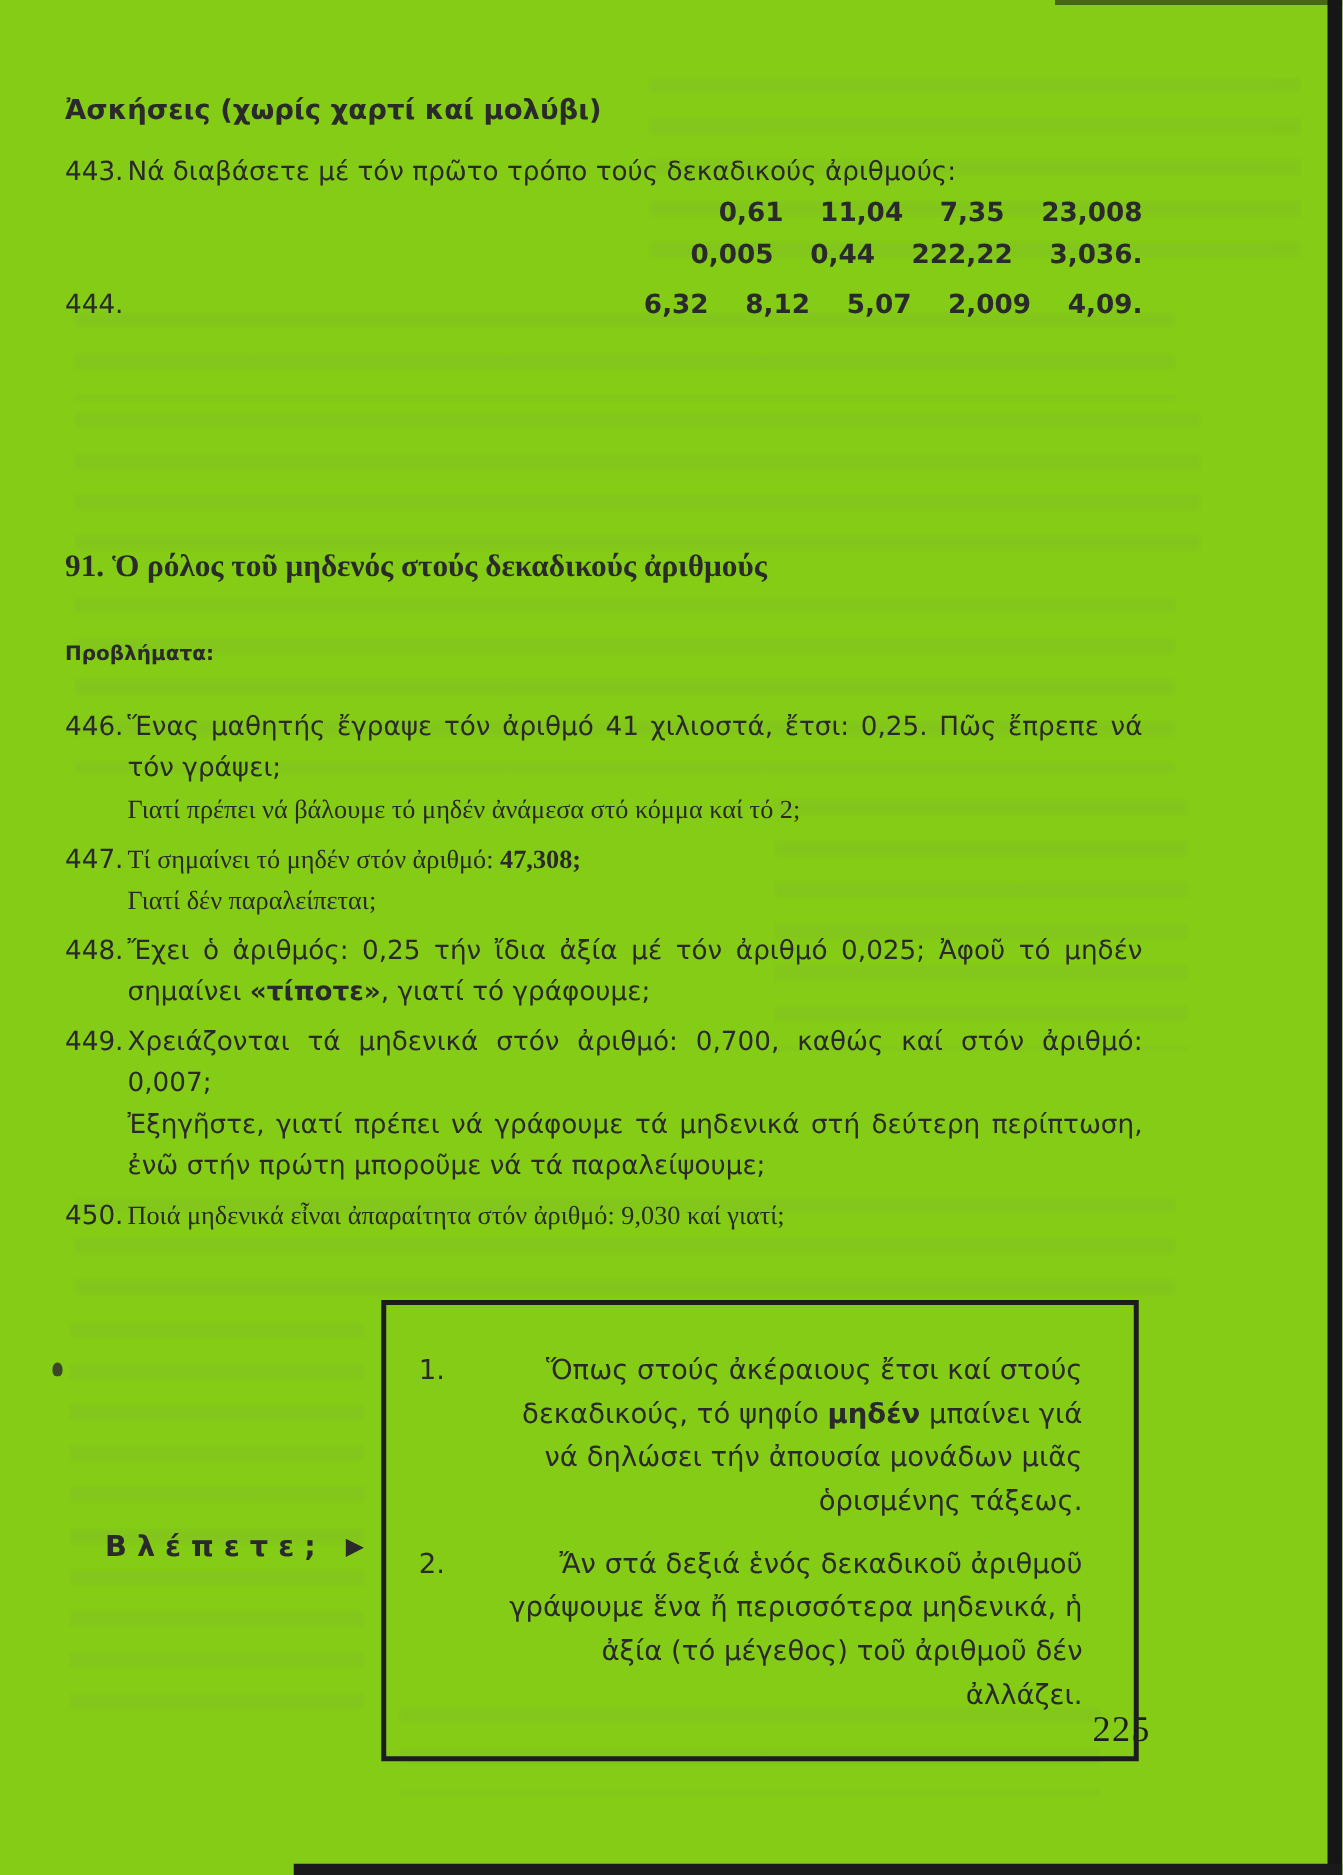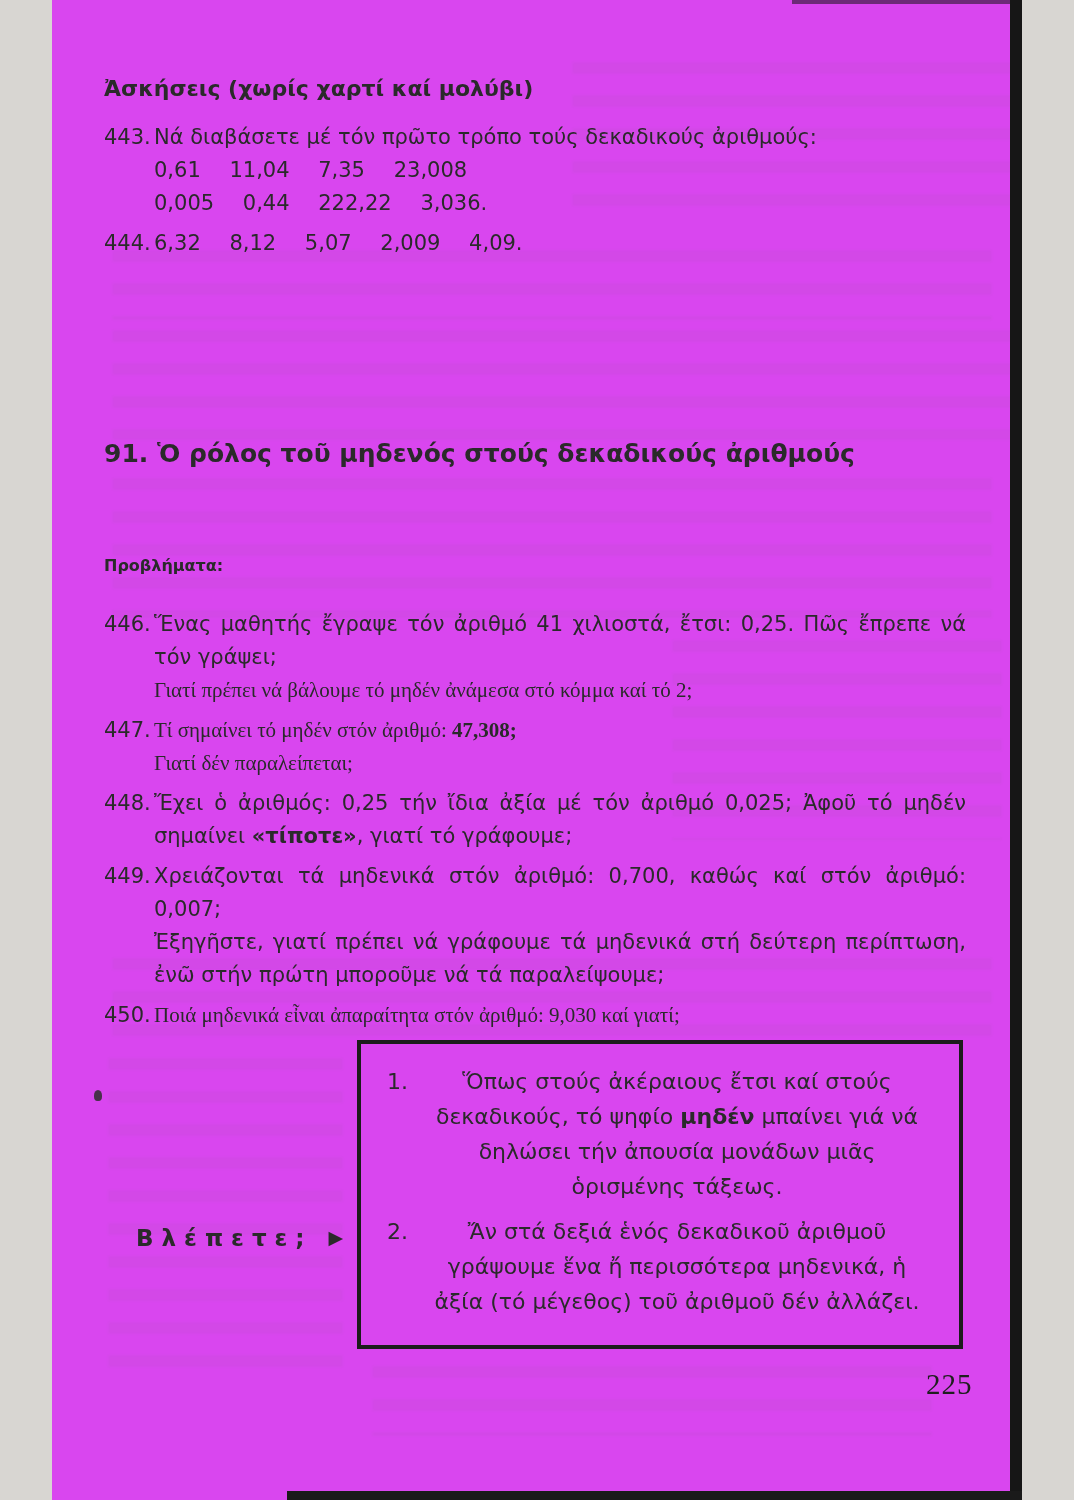--- a/index.html
+++ b/index.html
@@ -1,20 +1,20 @@
 <!DOCTYPE html>
 <html><head>
 <meta charset="utf-8">
 <style>
   html,body { margin:0; padding:0; background:#d8d6d2; }
   .page {
     position:relative;
-    width:970px; height:1500px;
+    width:1074px; height:1500px;
     margin:0 auto;
-    background:#d946ef;
+    background:#84cc16;
     overflow:hidden;
     font-family:"DejaVu Sans","Liberation Sans",sans-serif;
     color:#2a2a2a;
     font-size:21px;
     line-height:33px;
   }
 
   
   .ghost {
     position:absolute;
@@ -33,24 +33,24 @@
   .ink-dot     { position:absolute; left:42px; top:1090px; width:8px; height:11px; background:#2e2e2e; border-radius:50% 50% 40% 40%; opacity:.85; }
 
   
   .exercises { position:absolute; left:52px; top:72px; width:862px; }
   .heading-bold { font-size:22px; font-weight:bold; margin:0 0 16px 0; }
 
   .item { position:relative; padding-left:50px; margin:0 0 7px 0; }
   .item .num { position:absolute; left:0; top:0; }
   .line { margin:0; text-align:justify; }
   .line.last { text-align:left;font-family:Liberation Serif, serif; }
-  .numbers { word-spacing:22px; text-align:left; }
+  .numbers { word-spacing:22px; text-align:right;font-weight:bold; }
 
   .zero-role { position:absolute; left:52px; top:438px; width:862px; }
-  .section-title { font-size:25px; font-weight:bold; margin:0 0 79px 0; line-height:32px; }
+  .section-title { font-size:25px; font-weight:bold; margin:0 0 36px 0; line-height:32px;font-family:Liberation Serif, serif; }
   .sub-heading  { font-size:16px; font-weight:bold; margin:0 0 26px 0; }
 
   .bold-inline { font-weight:bold; }
 
   
   .see-label {
     position:absolute; left:84px; top:1222px;
     font-weight:bold; font-size:23px; letter-spacing:8px;
     white-space:nowrap;
   }
@@ -58,21 +58,21 @@
 
   .rules-box {
     position:absolute; left:305px; top:1040px; width:606px;
     box-sizing:border-box;
     border:4px solid #1c1c1c;
     padding:20px 26px 16px 26px;
     font-size:22px; line-height:35px;
   }
   .rule { position:relative; padding-left:34px; margin:0 0 10px 0; }
   .rule .num { position:absolute; left:0; top:0; }
-  .rule p { margin:0; text-align:center; }
+  .rule p { margin:15px; text-align:right; }
 
   .folio {
     position:absolute; left:874px; top:1368px;
     font-family:"Liberation Serif","DejaVu Serif",serif;
     font-size:29px; color:#1f1f1f; letter-spacing:1px;
   }
 </style>
 </head>
 <body>
 

